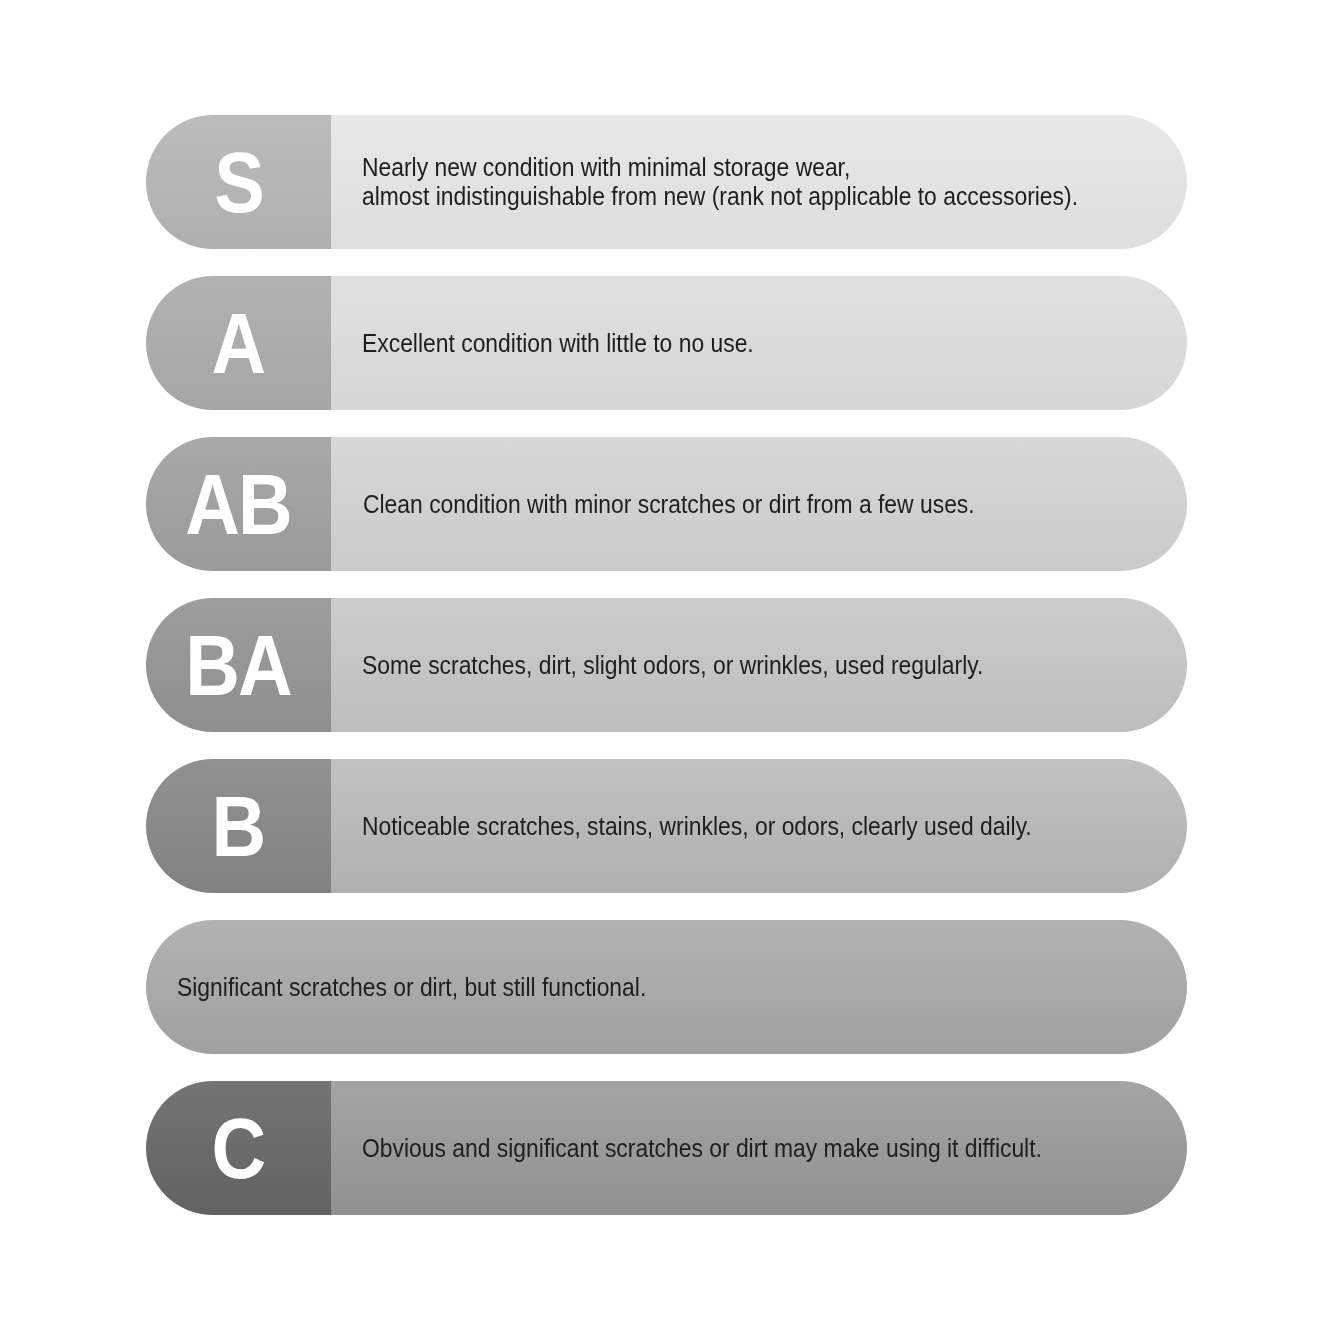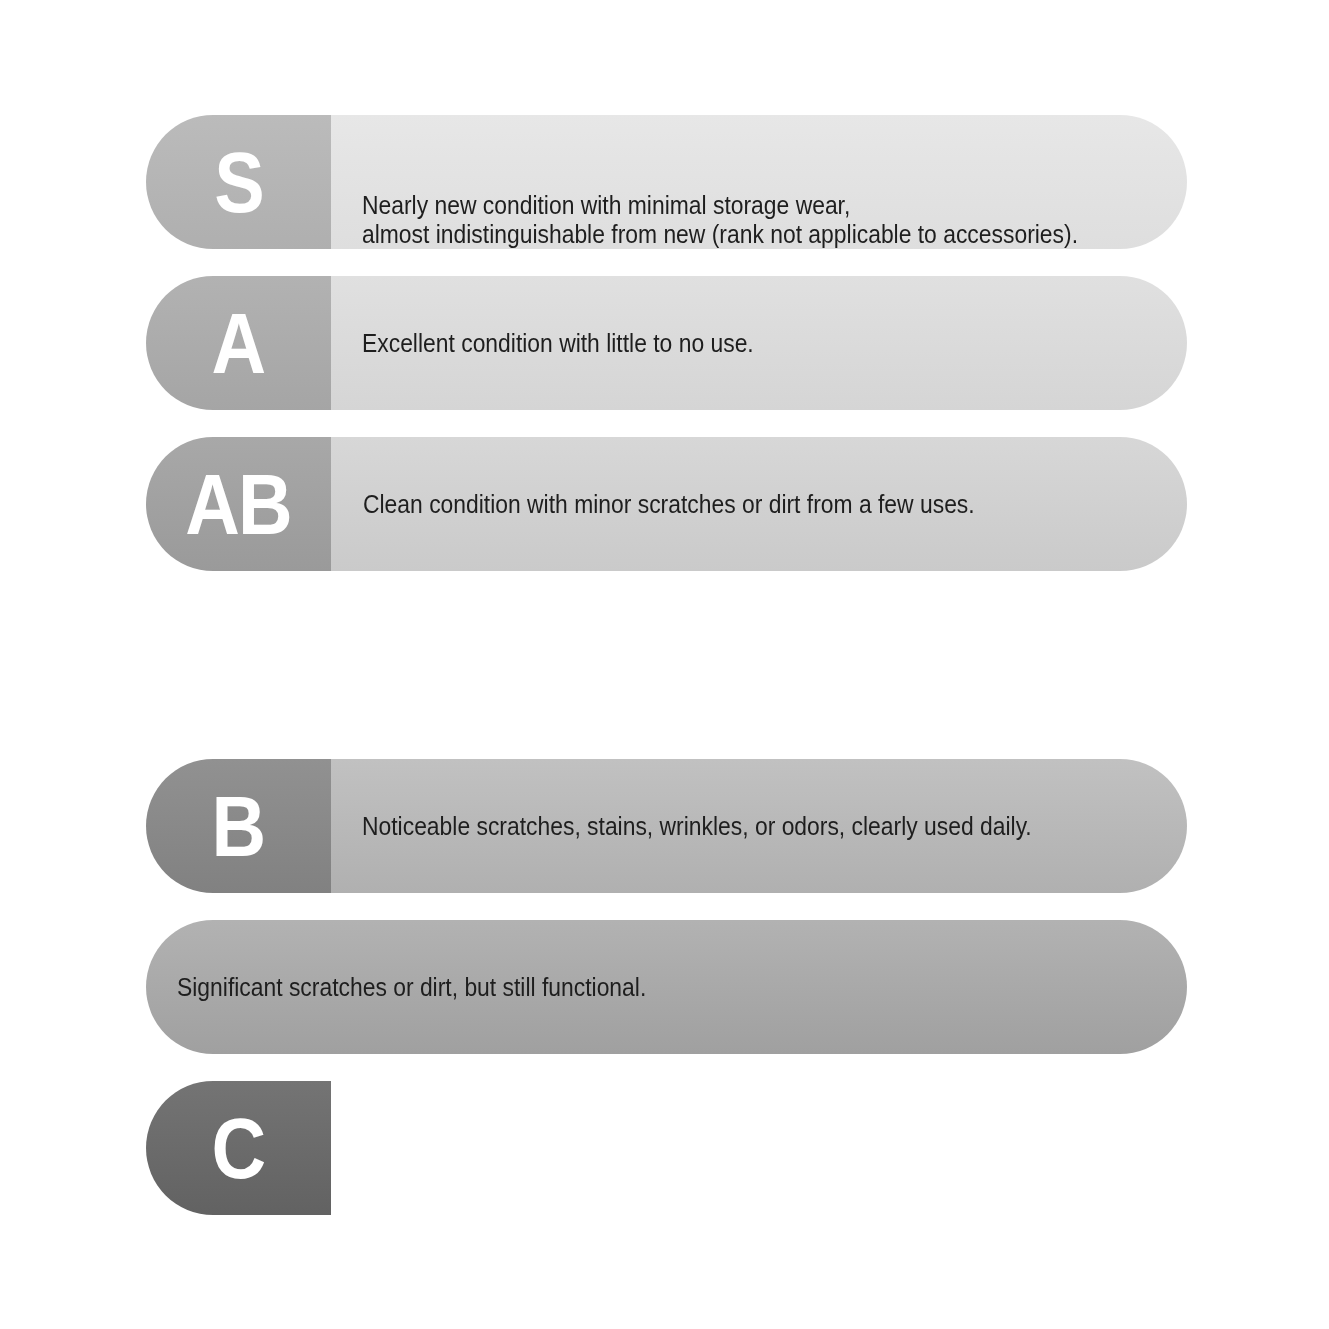--- a/index.html
+++ b/index.html
@@ -63,21 +63,21 @@
   }
 </style>
 </head>
 <body style="background: rgb(255, 255, 255);">
 
 <div class="rank-chart">
   <div class="rank-row">
     <div class="rank-letter-section" style="background: linear-gradient(rgb(187, 187, 187), rgb(175, 175, 175));">
       <span class="rank-letter" style="color: rgb(255, 255, 255);">S</span>
     </div>
-    <div class="rank-description-section" style="background: linear-gradient(rgb(231, 231, 231), rgb(222, 222, 222)); align-items: flex-end;">
+    <div class="rank-description-section" style="background: linear-gradient(rgb(231, 231, 231), rgb(222, 222, 222));">
       <p class="rank-description" style="color: rgb(30, 30, 30);">Nearly new condition with minimal storage wear,
 almost indistinguishable from new (rank not applicable to accessories).</p>
     </div>
   </div>
 
   <div class="rank-row">
     <div class="rank-letter-section" style="background: linear-gradient(rgb(178, 178, 178), rgb(165, 165, 165));">
       <span class="rank-letter" style="color: rgb(255, 255, 255);">A</span>
     </div>
     <div class="rank-description-section" style="background: linear-gradient(rgb(224, 224, 224), rgb(213, 213, 213));">
@@ -88,20 +88,26 @@
   <div class="rank-row">
     <div class="rank-letter-section" style="background: linear-gradient(rgb(168, 168, 168), rgb(154, 154, 154)); justify-content: center;">
       <span class="rank-letter" style="color: rgb(255, 255, 255);">AB</span>
     </div>
     <div class="rank-description-section" style="background: linear-gradient(rgb(215, 215, 215), rgb(202, 202, 202)); padding-left: 32px;">
       <p class="rank-description" style="color: rgb(30, 30, 30);">Clean condition with minor scratches or dirt from a few uses.</p>
     </div>
   </div>
 
   <div class="rank-row">
+    <div class="rank-letter-section" style="background: linear-gradient(rgb(157, 157, 157), rgb(142, 142, 142));">
+      <span class="rank-letter" style="color: rgb(255, 255, 255);">BA</span>
+    </div>
+    <div class="rank-description-section" style="background: linear-gradient(rgb(204, 204, 204), rgb(189, 189, 189));">
+      <p class="rank-description" style="color: rgb(30, 30, 30);">Some scratches, dirt, slight odors, or wrinkles, used regularly.</p>
+    </div>
   </div>
 
   <div class="rank-row">
     <div class="rank-letter-section" style="background: linear-gradient(rgb(145, 145, 145), rgb(129, 129, 129));">
       <span class="rank-letter" style="color: rgb(255, 255, 255);">B</span>
     </div>
     <div class="rank-description-section" style="background: linear-gradient(rgb(193, 193, 193), rgb(176, 176, 176));">
       <p class="rank-description" style="color: rgb(30, 30, 30);">Noticeable scratches, stains, wrinkles, or odors, clearly used daily.</p>
     </div>
   </div>
@@ -109,14 +115,17 @@
   <div class="rank-row">
     <div class="rank-description-section" style="background: linear-gradient(rgb(178, 178, 178), rgb(160, 160, 160));">
       <p class="rank-description" style="color: rgb(30, 30, 30);">Significant scratches or dirt, but still functional.</p>
     </div>
   </div>
 
   <div class="rank-row">
     <div class="rank-letter-section" style="background: linear-gradient(rgb(116, 116, 116), rgb(98, 98, 98));">
       <span class="rank-letter" style="color: rgb(255, 255, 255);">C</span>
     </div>
+    <div class="rank-description-section" style="background: linear-gradient(rgb(164, 164, 164), rgb(144, 144, 144));">
+      <p class="rank-description" style="color: rgb(30, 30, 30);">Obvious and significant scratches or dirt may make using it difficult.</p>
+    </div>
   </div>
 </div>
 
 </body></html>

